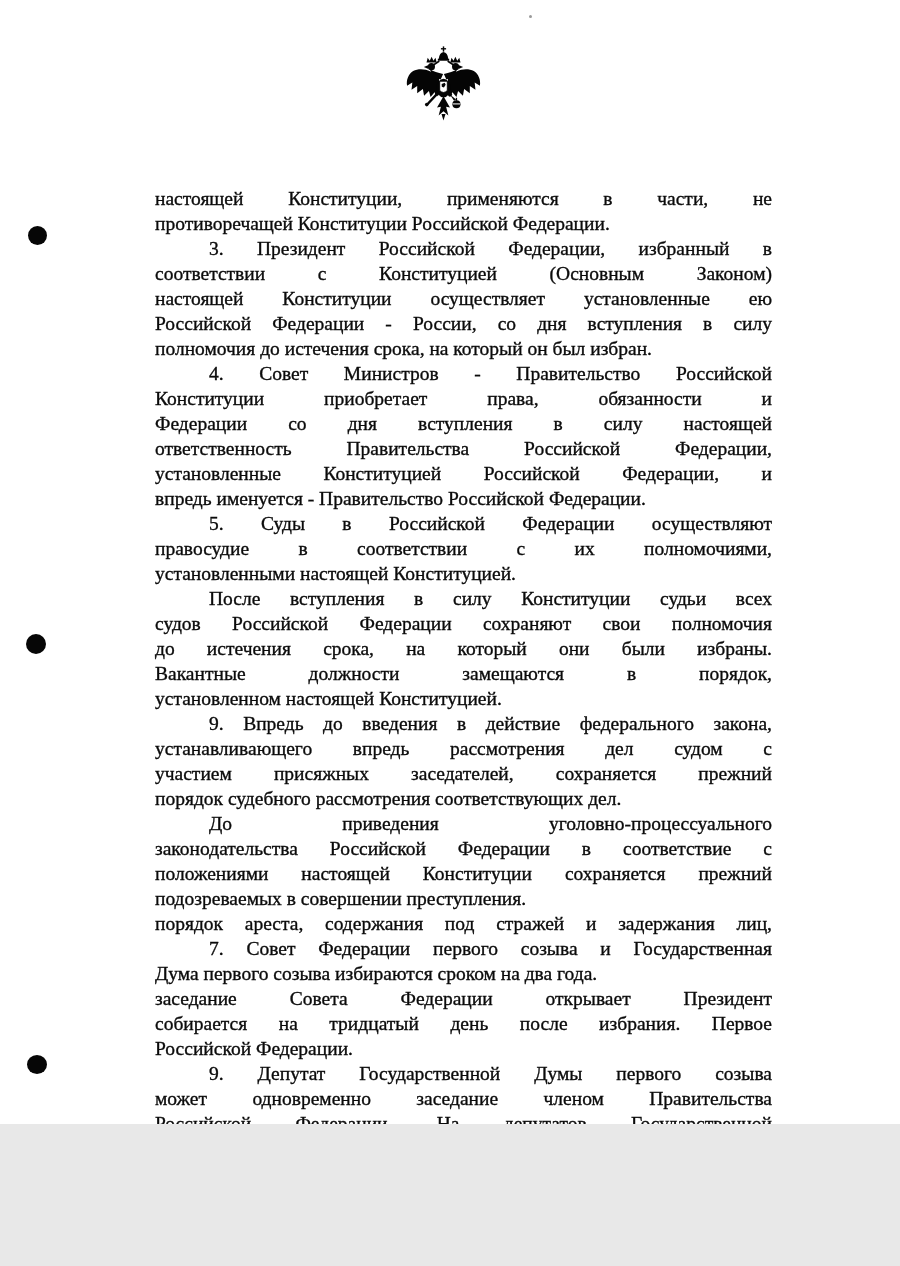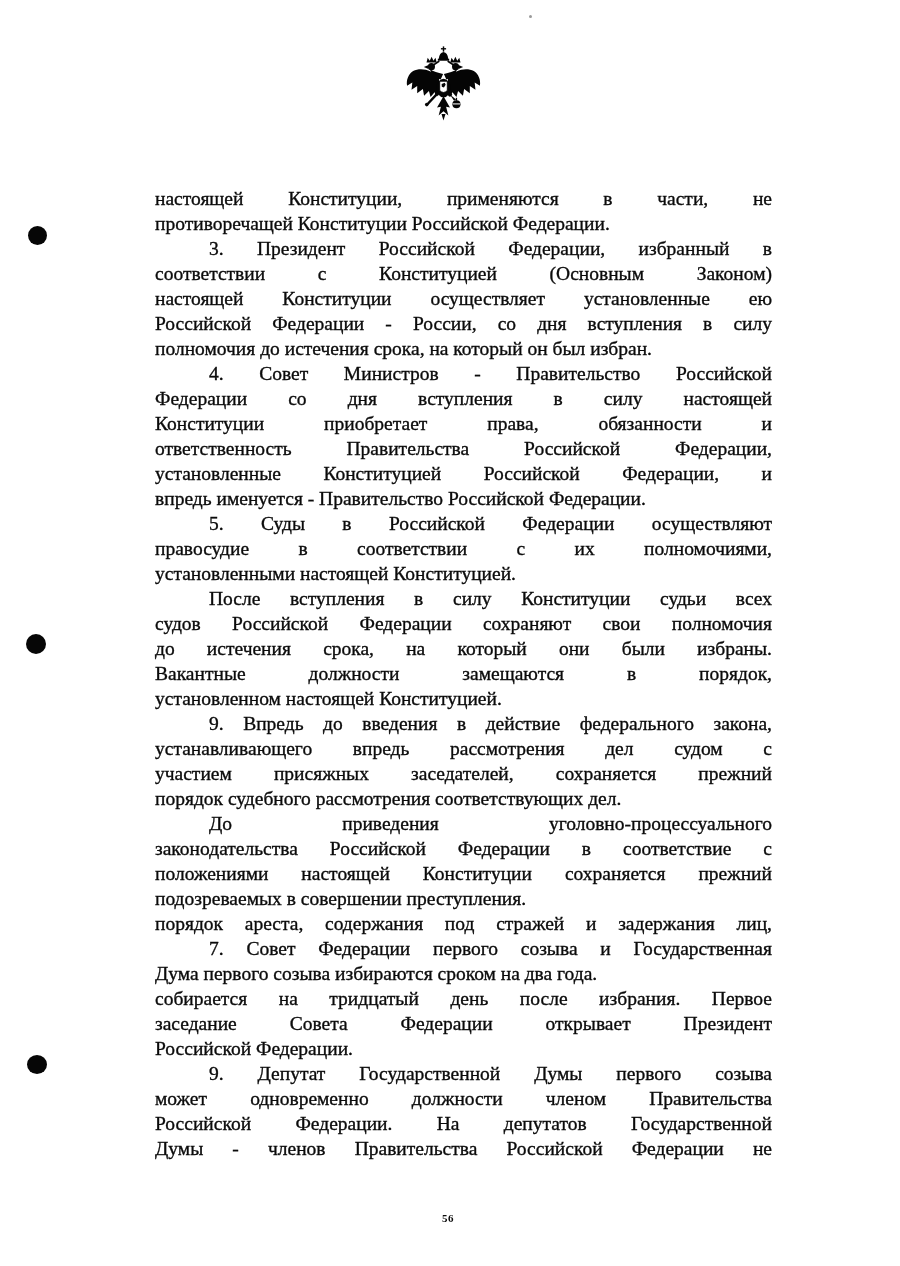--- a/index.html
+++ b/index.html
@@ -1,19 +1,19 @@
 <!DOCTYPE html>
 <html><head>
 <meta charset="utf-8">
 <style>
   html, body { margin: 0; padding: 0; background: #e8e8e8; }
   .page {
     position: relative;
     width: 900px;
-    height: 1266px;
+    height: 1124px;
     background: #ffffff;
     font-family: "Liberation Serif", "DejaVu Serif", serif;
     overflow: hidden;
     text-decoration: underline;
   }
   
   .text-block {
     position: absolute;
     left: 155px;
     top: 186px;
@@ -147,22 +147,22 @@
       </div>
       <div class="paragraph">
         <div class="line indent">3. Президент Российской Федерации, избранный в</div>
         <div class="line">соответствии с Конституцией (Основным Законом)</div>
         <div class="line">настоящей Конституции осуществляет установленные ею</div>
         <div class="line">Российской Федерации - России, со дня вступления в силу</div>
         <div class="line para-end">полномочия до истечения срока, на который он был избран.</div>
       </div>
       <div class="paragraph">
         <div class="line indent">4. Совет Министров - Правительство Российской</div>
+        <div class="line">Конституции приобретает права, обязанности и</div>
         <div class="line">Федерации со дня вступления в силу настоящей</div>
-        <div class="line">Конституции приобретает права, обязанности и</div>
         <div class="line">ответственность Правительства Российской Федерации,</div>
         <div class="line">установленные Конституцией Российской Федерации, и</div>
         <div class="line para-end">впредь именуется - Правительство Российской Федерации.</div>
       </div>
       <div class="paragraph">
         <div class="line indent">5. Суды в Российской Федерации осуществляют</div>
         <div class="line">правосудие в соответствии с их полномочиями,</div>
         <div class="line para-end">установленными настоящей Конституцией.</div>
       </div>
       <div class="paragraph">
@@ -183,27 +183,27 @@
         <div class="line">законодательства Российской Федерации в соответствие с</div>
         <div class="line">положениями настоящей Конституции сохраняется прежний</div>
         <div class="line para-end">подозреваемых в совершении преступления.</div>
         <div class="line">порядок ареста, содержания под стражей и задержания лиц,</div>
       </div>
       <div class="paragraph">
         <div class="line indent">7. Совет Федерации первого созыва и Государственная</div>
         <div class="line para-end">Дума первого созыва избираются сроком на два года.</div>
       </div>
       <div class="paragraph">
+        <div class="line">заседание Совета Федерации открывает Президент</div>
         <div class="line">собирается на тридцатый день после избрания. Первое</div>
-        <div class="line">заседание Совета Федерации открывает Президент</div>
         <div class="line para-end">Российской Федерации.</div>
       </div>
       <div class="paragraph">
         <div class="line indent">9. Депутат Государственной Думы первого созыва</div>
-        <div class="line">может одновременно должности членом Правительства</div>
+        <div class="line">может одновременно заседание членом Правительства</div>
         <div class="line">Российской Федерации. На депутатов Государственной</div>
         <div class="line">Думы - членов Правительства Российской Федерации не</div>
       </div>
     </main>
 
   <div class="page-number">56</div>
 
 </div>
 
 </body></html>

